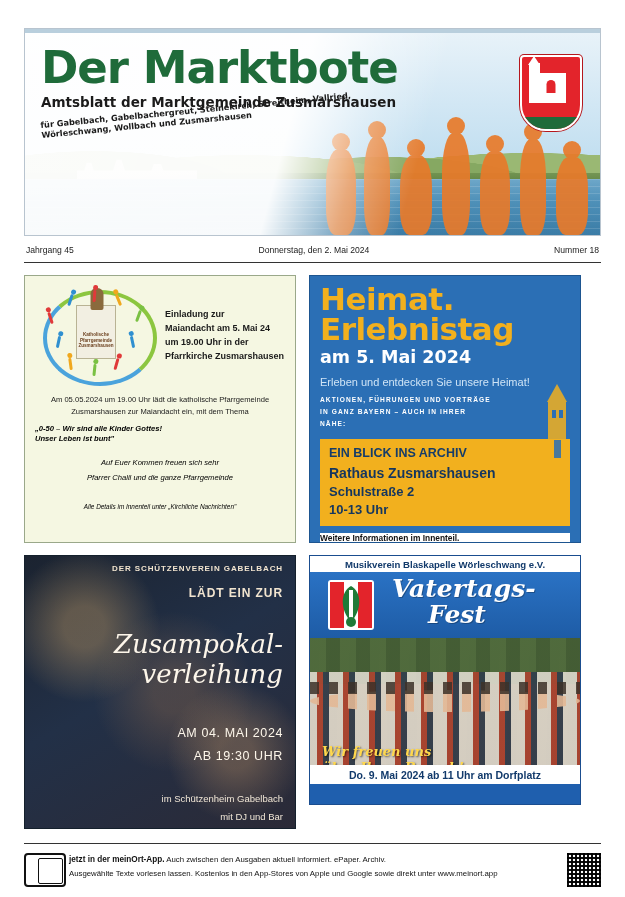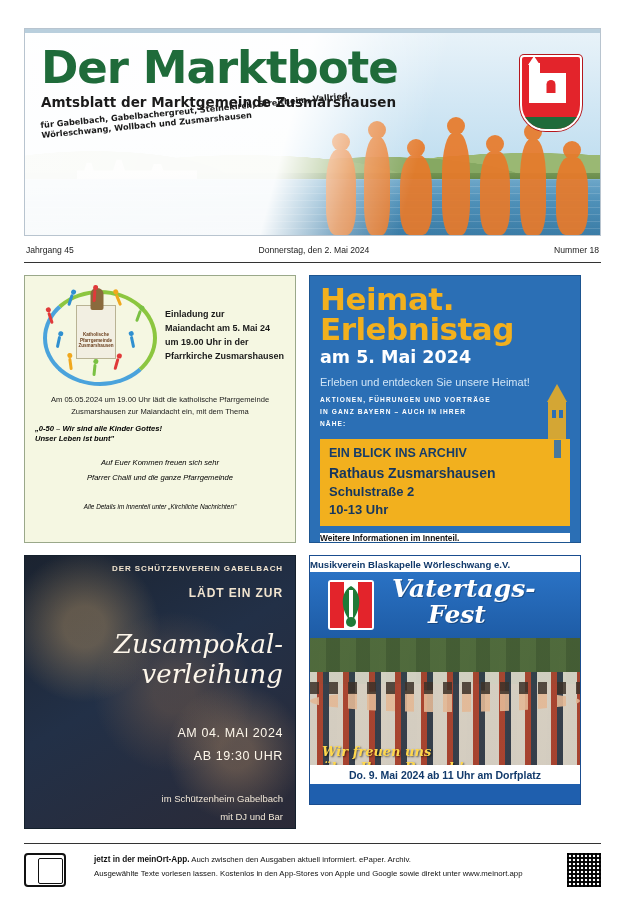--- a/index.html
+++ b/index.html
@@ -290,21 +290,21 @@
   
   .ad-vater {
     height: 250px;
     border: 1px solid #1a4d8f;
     box-sizing: border-box;
     background: #1f5fae;
     position: relative;
     overflow: hidden;
   }
   .vater-head {
-    background: #ffffff; color: #123a6b; 
+    background: #ffffff; color: #123a6b; text-align: center;
     font-size: 9.6px; font-weight: bold; padding: 3px 0 2px 0;
   }
   .vater-blue {
     position: relative; height: 66px;
     background: linear-gradient(#2a72c4, #1e5ca6);
   }
   .vater-title {
     position: absolute; left: 82px; top: 4px;
     font-family: "DejaVu Serif", serif;
     font-style: italic; font-weight: bold;
@@ -364,21 +364,21 @@
     padding: 4px 0 3px 0;
   }
 
   
   .footer {
     margin-top: 14px;
     border-top: 1px solid #333;
     padding-top: 9px;
     display: flex;
     align-items: flex-start;
-    gap: 28px;
+    gap: 3px;
   }
   .foot-phone {
     width: 38px; height: 30px; border: 2px solid #111; border-radius: 4px;
     position: relative; flex: 0 0 38px;
   }
   .foot-phone:after {
     content:""; position:absolute; left: 12px; top: 3px;
     width: 23px; height: 24px; border: 1.5px solid #111; border-radius: 2px;
   }
   .foot-text { flex: 1; font-size: 7.8px; line-height: 1.7; color:#111; }

